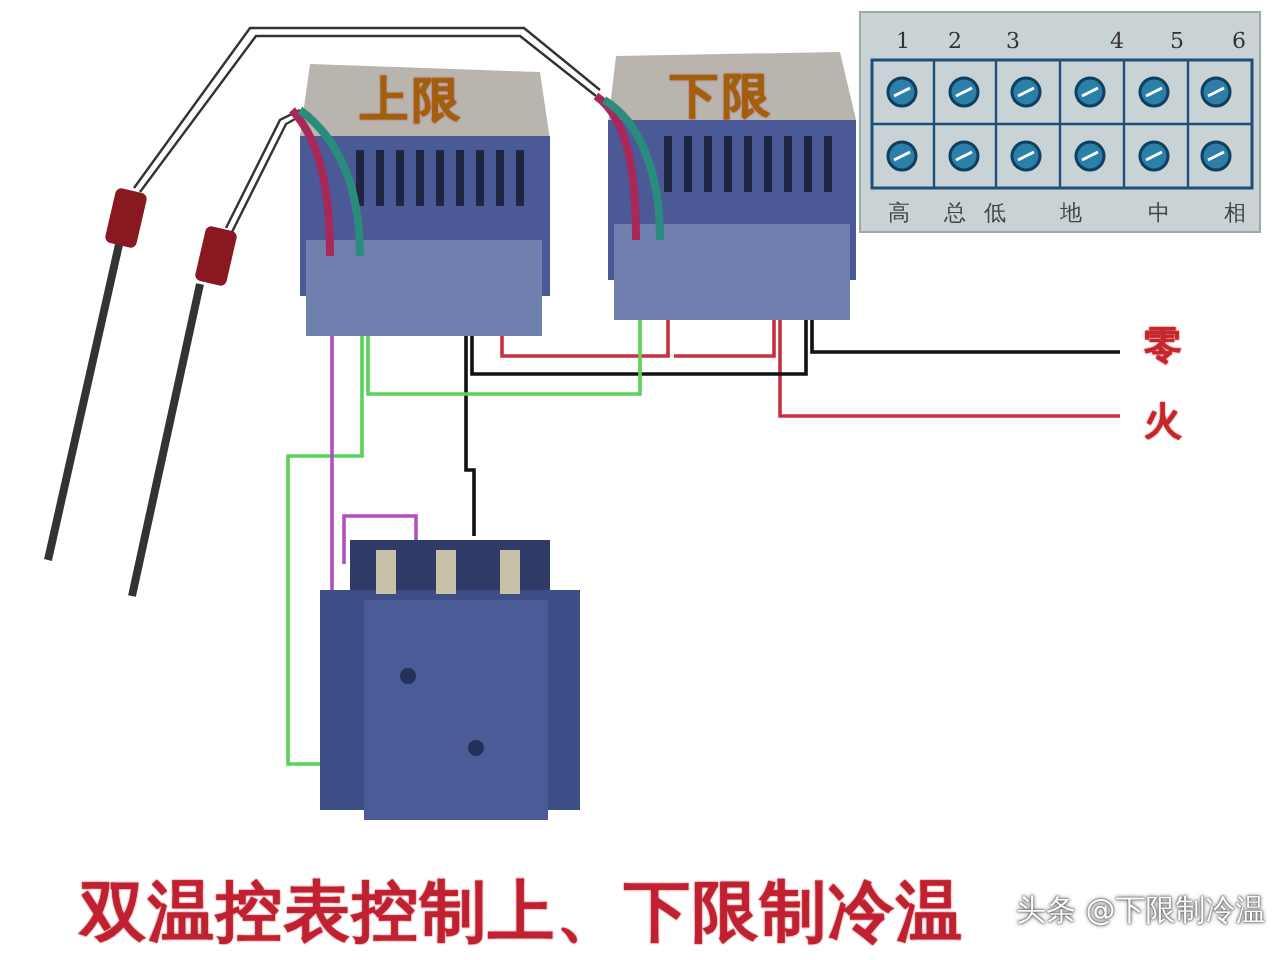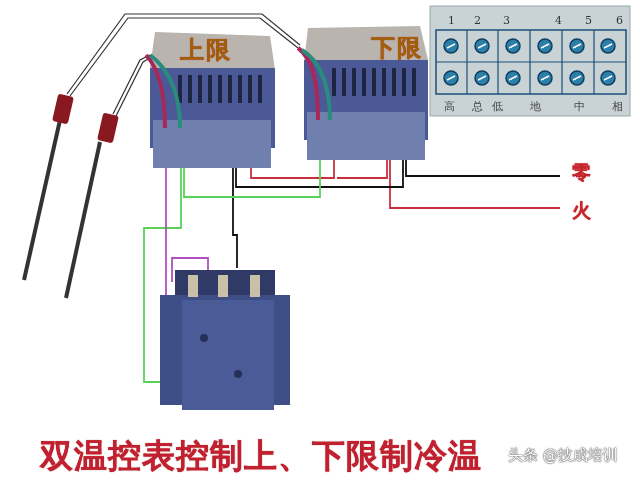--- a/index.html
+++ b/index.html
@@ -1,20 +1,20 @@
 <!DOCTYPE html>
 <html><head>
 <meta charset="utf-8">
 <style>
   html,body{margin:0;padding:0;background:#fff;}
   body{width:640px;height:480px;position:relative;overflow:hidden;font-family:"DejaVu Sans",sans-serif;}
   svg{position:absolute;left:0;top:0;}
   .lbl{position:absolute;font-weight:bold;color:#a16207;text-shadow:0 0 1px #a00;}
   #ctrl1-label{left:180px;top:34px;font-size:24px;letter-spacing:2px;}
-  #ctrl2-label{left:335px;top:32px;font-size:24px;letter-spacing:2px;margin-left:36px;}
+  #ctrl2-label{left:335px;top:32px;font-size:24px;letter-spacing:2px;}
   #neutral-label{left:572px;top:160px;font-size:19px;color:#c8242a;}
   #live-label{left:572px;top:198px;font-size:19px;color:#c8242a;}
   #caption{left:40px;top:434px;font-size:33px;letter-spacing:1px;color:#c02030;}
   #watermark{position:absolute;left:508px;top:446px;font-size:15px;color:#fff;text-shadow:0 0 2px #555,0 0 1px #000;}
   .tnum{position:absolute;font-size:11px;color:#333;font-family:"DejaVu Serif",serif;}
   .tbot{position:absolute;font-size:11px;color:#444;}
 </style>
 </head>
 <body>
 
@@ -153,13 +153,13 @@
 <div class="tbot" style="left:492px;top:99px">低</div>
 <div class="tbot" style="left:530px;top:99px">地</div>
 <div class="tbot" style="left:574px;top:99px">中</div>
 <div class="tbot" style="left:612px;top:99px">相</div>
 
 <div id="ctrl1-label" class="lbl">上限</div>
 <div id="ctrl2-label" class="lbl">下限</div>
 <div id="neutral-label" class="lbl">零</div>
 <div id="live-label" class="lbl">火</div>
 <div id="caption" class="lbl">双温控表控制上、下限制冷温</div>
-<div id="watermark">头条 @技成培训</div>
+<div id="watermark">头条 @下限制冷温</div>
 
 </body></html>

